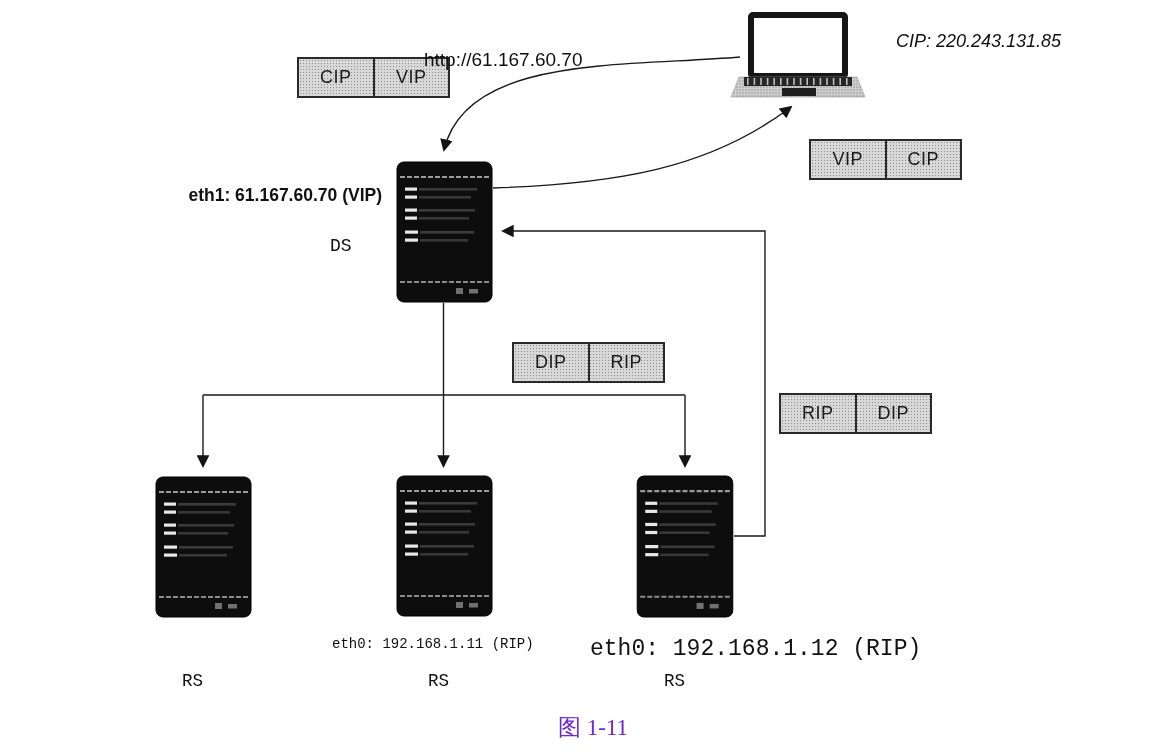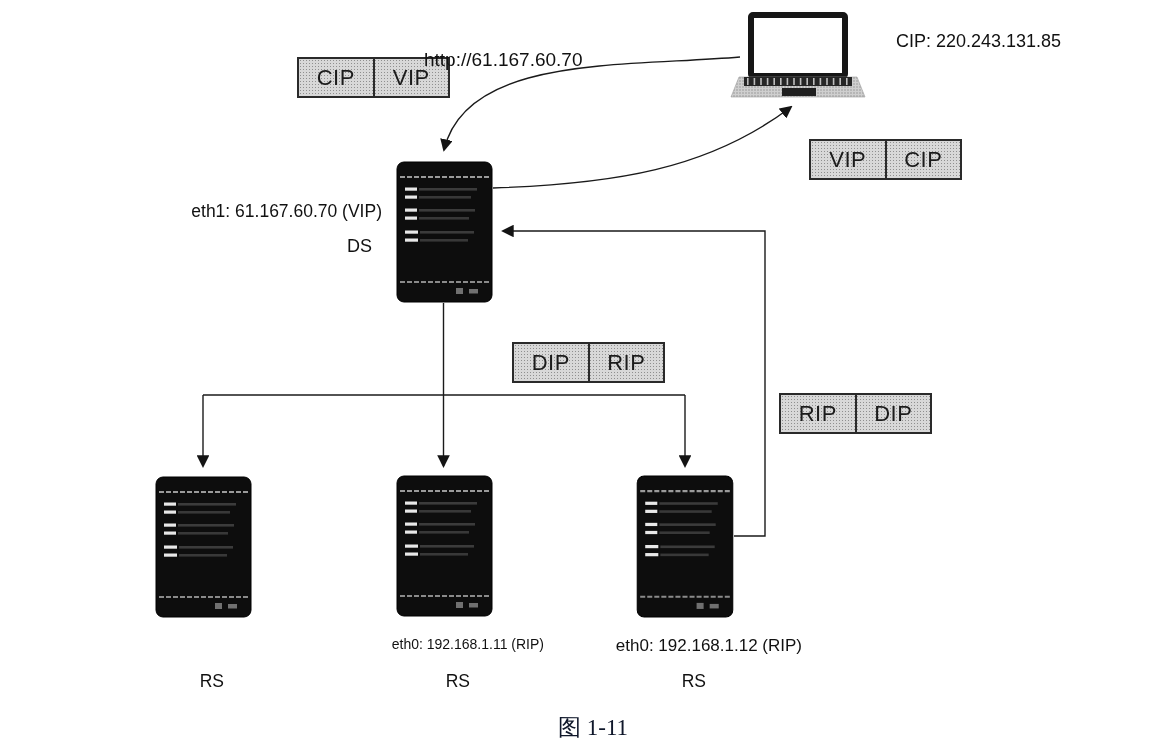--- a/index.html
+++ b/index.html
@@ -12,30 +12,30 @@
   .label{position:absolute;white-space:nowrap;line-height:1.15;}
   .packet{
     position:absolute;display:flex;width:153px;height:41px;box-sizing:border-box;
     border:2px solid #2a2a2a;
     background-color:#d8d8d8;
     background-image:radial-gradient(circle,#8f8f8f 0.7px, rgba(0,0,0,0) 0.85px);
     background-size:3px 3px;
   }
   .packet .cell{
     flex:1;display:flex;align-items:center;justify-content:center;
-    font-size:22px;color:#1b1b1b;letter-spacing:0.5px;text-align:center;
+    font-size:18px;color:#1b1b1b;letter-spacing:0.5px;text-align:center;
   }
   .packet .cell.first{border-right:2px solid #2a2a2a;}
   .icon-wrap{position:absolute;}
   .caption{
     position:absolute;font-family:"Liberation Serif", serif;
-    font-size:23px;color:#0f172a;text-align:center;
+    font-size:23px;color:#6d28d9;text-align:center;
   }
   .ta-r{text-align:right;}
-  .ta-c{text-align:right;}
+  .ta-c{text-align:left;font-family:Liberation Mono, monospace;}
 </style>
 </head>
 <body>
 
 <div class="stage">
 
   <svg width="0" height="0" style="position:absolute" aria-hidden="true">
     <defs>
       <pattern id="stipple" width="3" height="3" patternUnits="userSpaceOnUse">
         <rect width="3" height="3" fill="#cfcfcf"></rect>
@@ -123,29 +123,29 @@
     <div class="cell first">DIP</div>
     <div class="cell">RIP</div>
   </div>
   <div class="packet" style="left:779px;top:393px;">
     <div class="cell first">RIP</div>
     <div class="cell">DIP</div>
   </div>
 
   <div class="label" style="left:424px;top:21px;font-size:19px;margin-top:28px;">http://61.167.60.70</div>
 
-  <div class="label" style="left:896px;top:31px;font-size:18px;">CIP: 220.243.131.85</div>
+  <div class="label" style="left:896px;top:31px;font-size:18px;font-style:italic;">CIP: 220.243.131.85</div>
 
-  <div class="label ta-r" style="left:150px;top:201px;width:232px;font-size:17.5px;">eth1: 61.167.60.70 (VIP)</div>
+  <div class="label ta-r" style="left:150px;top:185px;width:232px;font-size:17.5px;font-weight:bold;">eth1: 61.167.60.70 (VIP)</div>
 
   <div class="label ta-c" style="left:330px;top:236px;width:42px;font-size:18px;">DS</div>
 
 
   <div class="label ta-c" style="left:332px;top:636px;width:212px;font-size:14px;">eth0: 192.168.1.11 (RIP)</div>
-  <div class="label ta-c" style="left:590px;top:636px;width:212px;font-size:17px;">eth0: 192.168.1.12 (RIP)</div>
+  <div class="label ta-c" style="left:590px;top:636px;width:212px;font-size:23px;">eth0: 192.168.1.12 (RIP)</div>
 
   <div class="label ta-c" style="left:182px;top:671px;width:42px;font-size:17.5px;">RS</div>
   <div class="label ta-c" style="left:428px;top:671px;width:42px;font-size:17.5px;">RS</div>
   <div class="label ta-c" style="left:664px;top:671px;width:42px;font-size:17.5px;">RS</div>
 
   <div class="caption" style="left:512px;top:712px;width:162px;">图 1-11</div>
 
 </div>
 
 </body></html>

